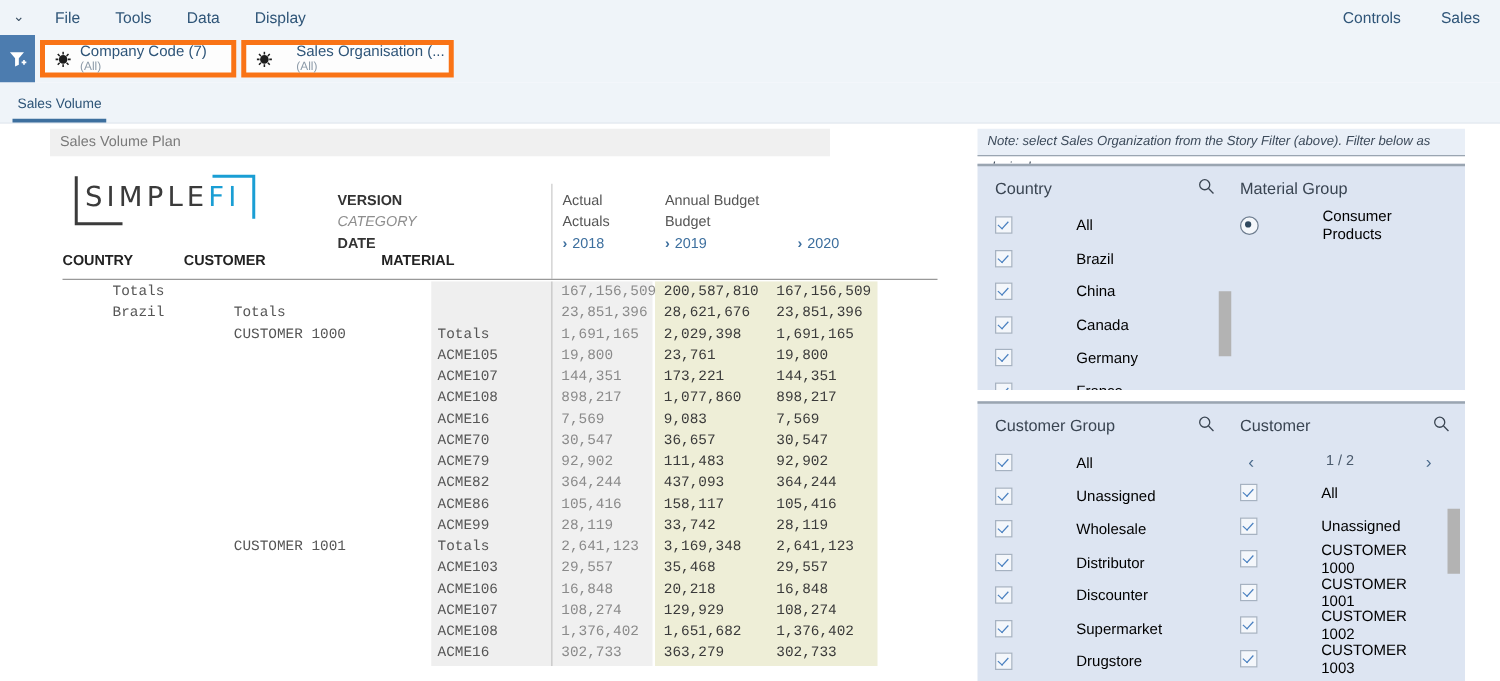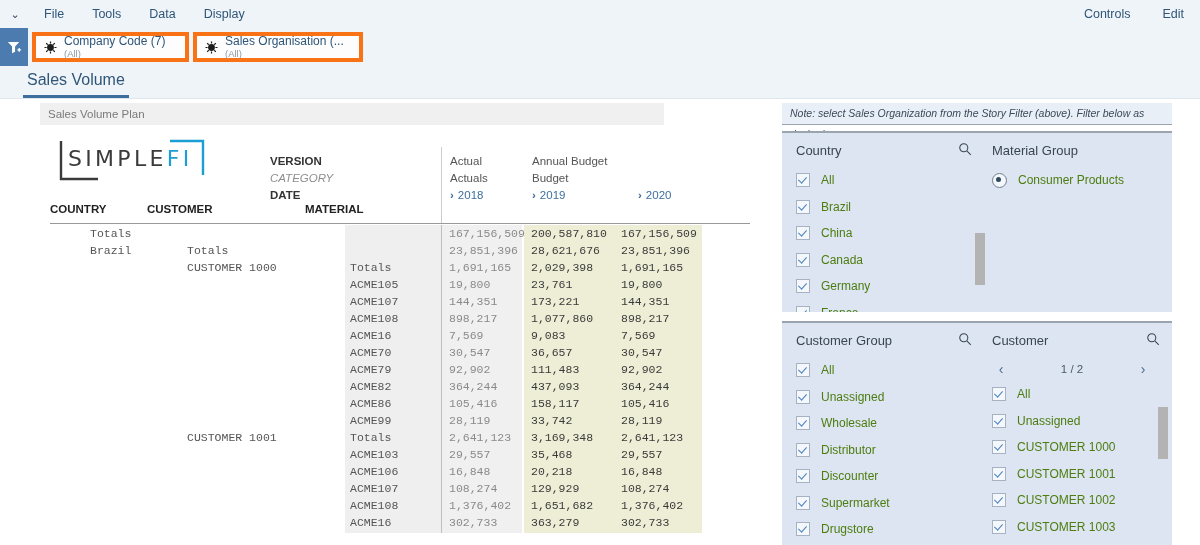--- a/index.html
+++ b/index.html
@@ -98,37 +98,37 @@
     font-size: 12px;
     color: #2f5578;
     white-space: nowrap;
   }
   .chip-sub {
     font-size: 9.5px;
     color: #8c9aa8;
     margin-top: 1px;
   }
   .chip-w1 { width: 157px; }
-  .chip-w2 { width: 170px; }
+  .chip-w2 { width: 170px; gap: 12px; }
 
   
   .tabstrip {
     position: absolute;
     top: 66px; left: 0;
     width: 1200px;
     height: 32px;
     background: #eff4f9;
     border-bottom: 1px solid #dfe6ee;
     display: flex;
     align-items: flex-end;
   }
   .tab {
-    margin-left: 23px;
+    margin-left: 10px;
     padding: 0 4px 6px 4px;
-    font-size: 16px;
+    font-size: 11px;
     color: #2f5578;
     cursor: pointer;
   }
   .tab.active { border-bottom: 3px solid #3d6f9e; }
 
   
   .canvas {
     position: absolute;
     top: 99px; left: 0;
     width: 1200px;
@@ -339,22 +339,23 @@
   .search-icon {
     position: absolute;
     top: 9px;
     cursor: pointer;
   }
   .opt {
     height: 26.5px;
     display: flex;
     align-items: center;
     font-size: 12px;
-    color: #4d7c0f;
+    color: #000000;
     cursor: pointer;
+    gap: 40px;
   }
   .cbx {
     width: 12px; height: 12px;
     border: 1px solid #a6b2c1;
     background: #f4f7fb;
     margin-right: 11px;
     flex: 0 0 auto;
     position: relative;
   }
   .cbx::after {
@@ -419,21 +420,21 @@
 <div class="app">
 
   <div class="menubar">
     <div class="menu-caret">⌄</div>
     <div class="menu-item">File</div>
     <div class="menu-item">Tools</div>
     <div class="menu-item">Data</div>
     <div class="menu-item">Display</div>
     <div class="menu-right">
       <div class="menu-item">Controls</div>
-      <div class="menu-item">Edit</div>
+      <div class="menu-item">Sales</div>
     </div>
   </div>
 
   <div class="filterbar">
     <div class="filter-add">
       <svg width="15" height="15" viewBox="0 0 16 16" aria-hidden="true">
         <path d="M1 2 H13 L8.6 7 V12.5 L5.4 14 V7 Z" fill="#ffffff"></path>
         <path d="M11 10.5 h4 M13 8.5 v4" stroke="#ffffff" stroke-width="1.4" fill="none"></path>
       </svg>
     </div>

